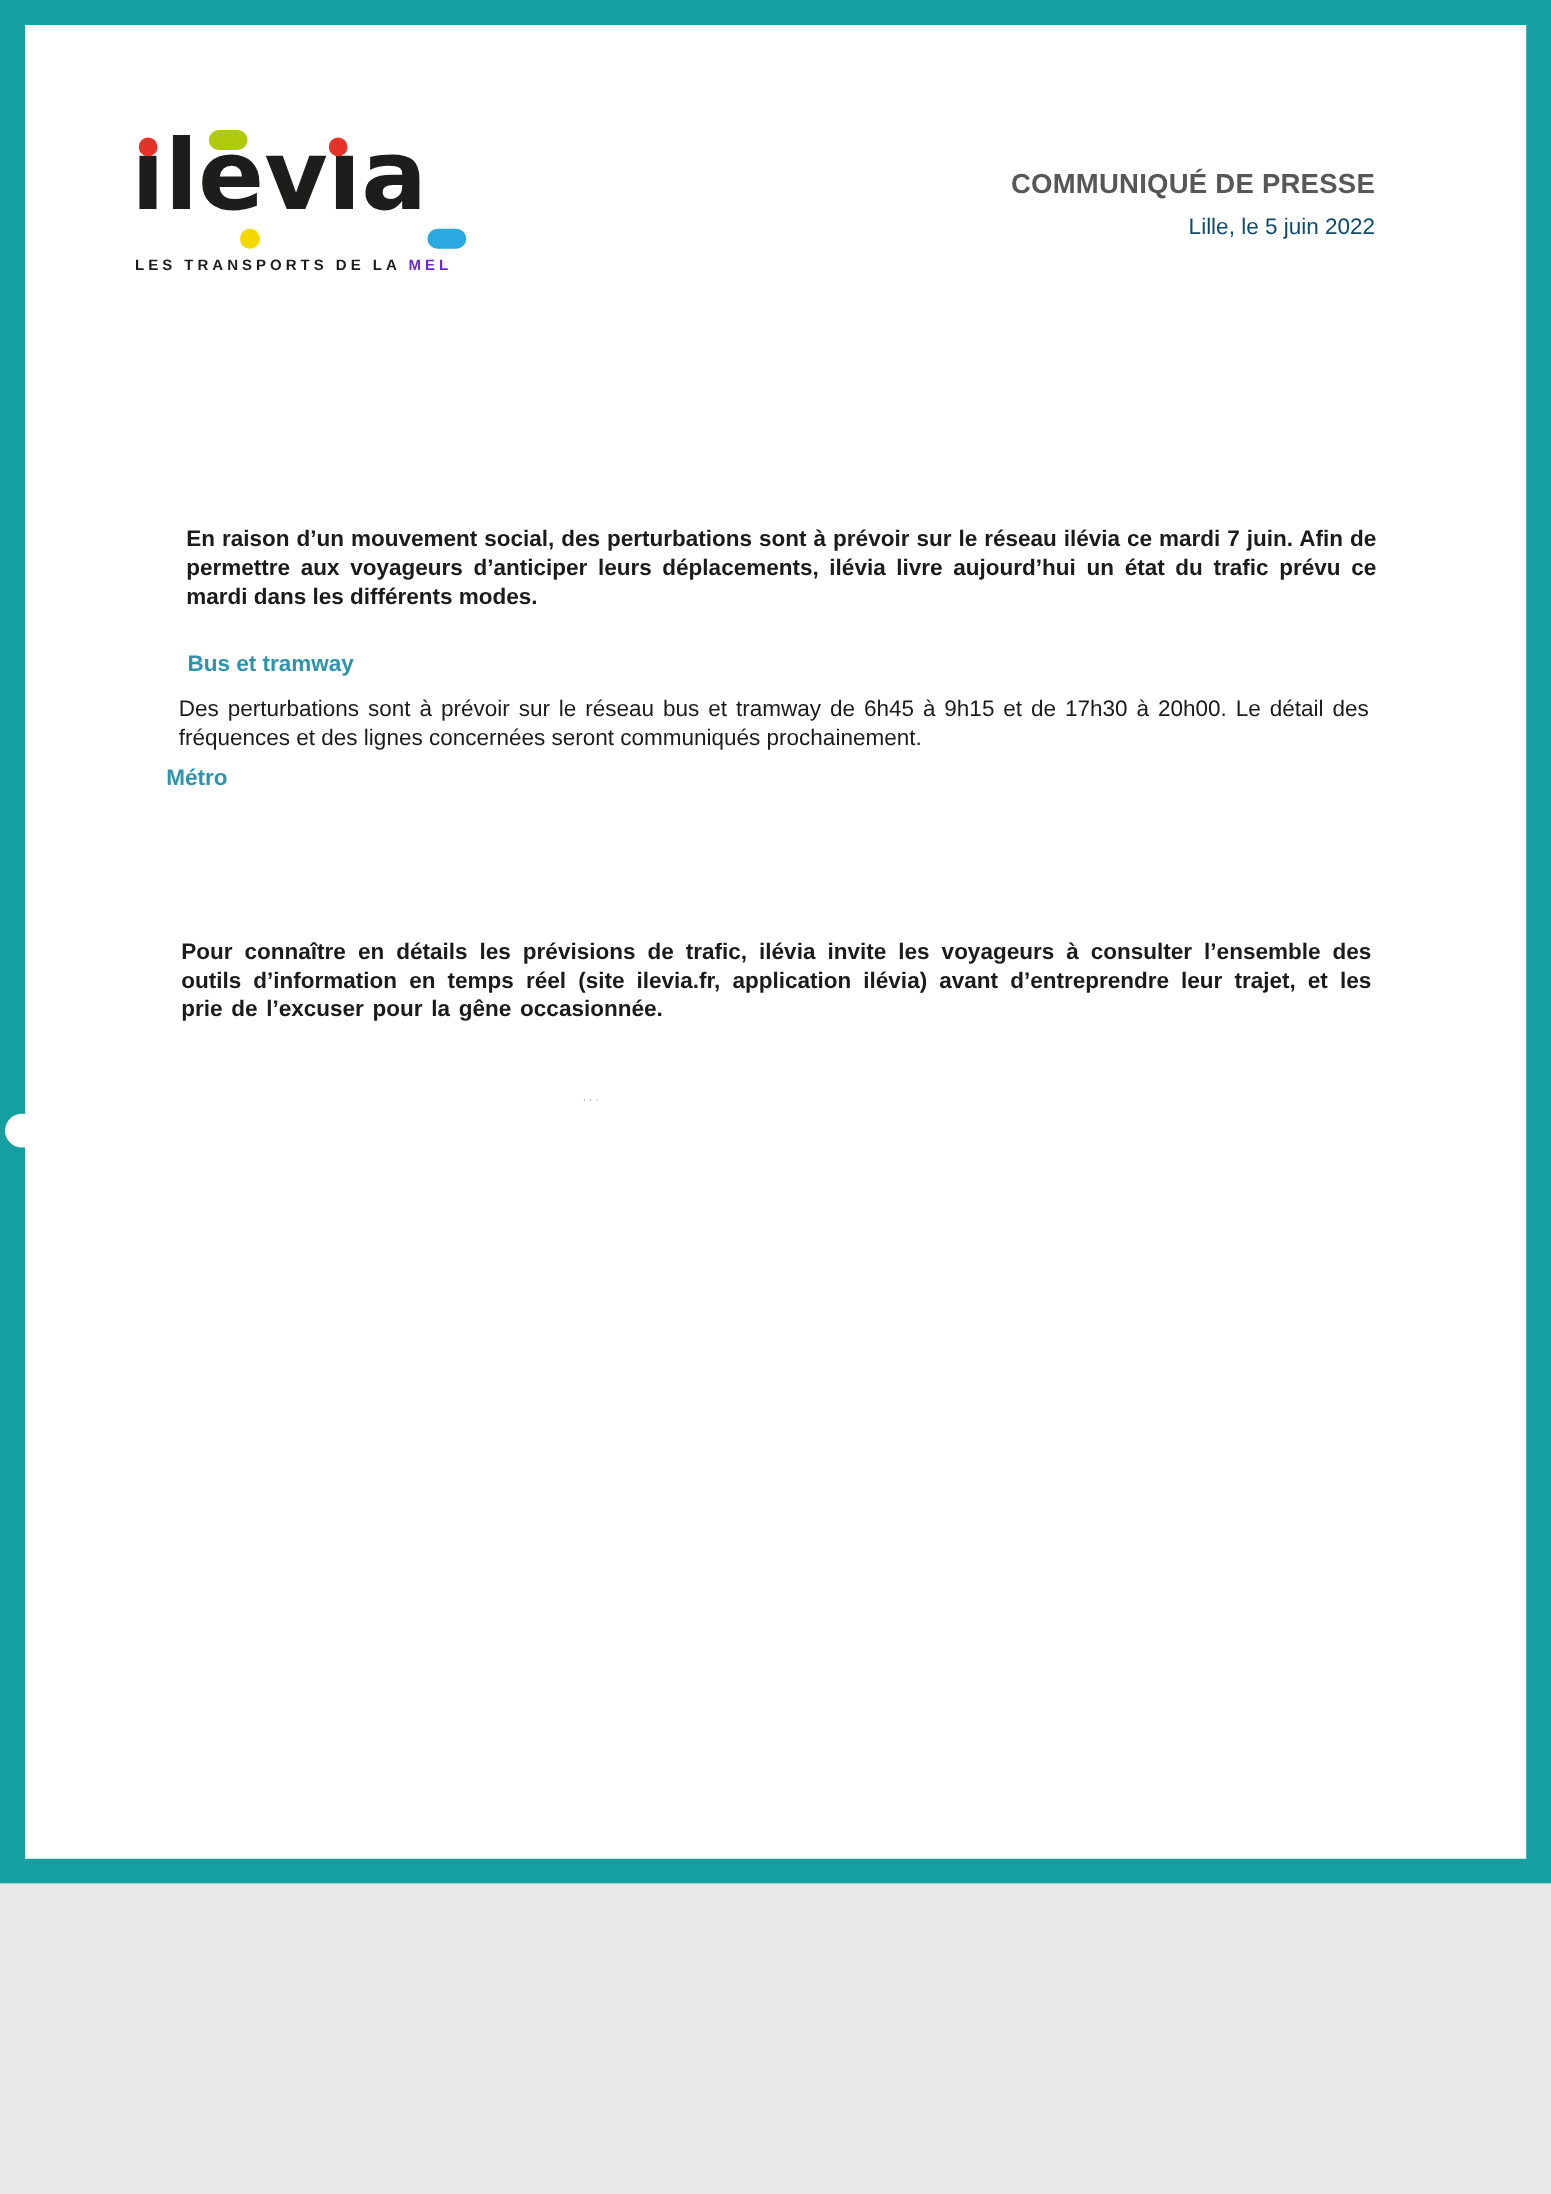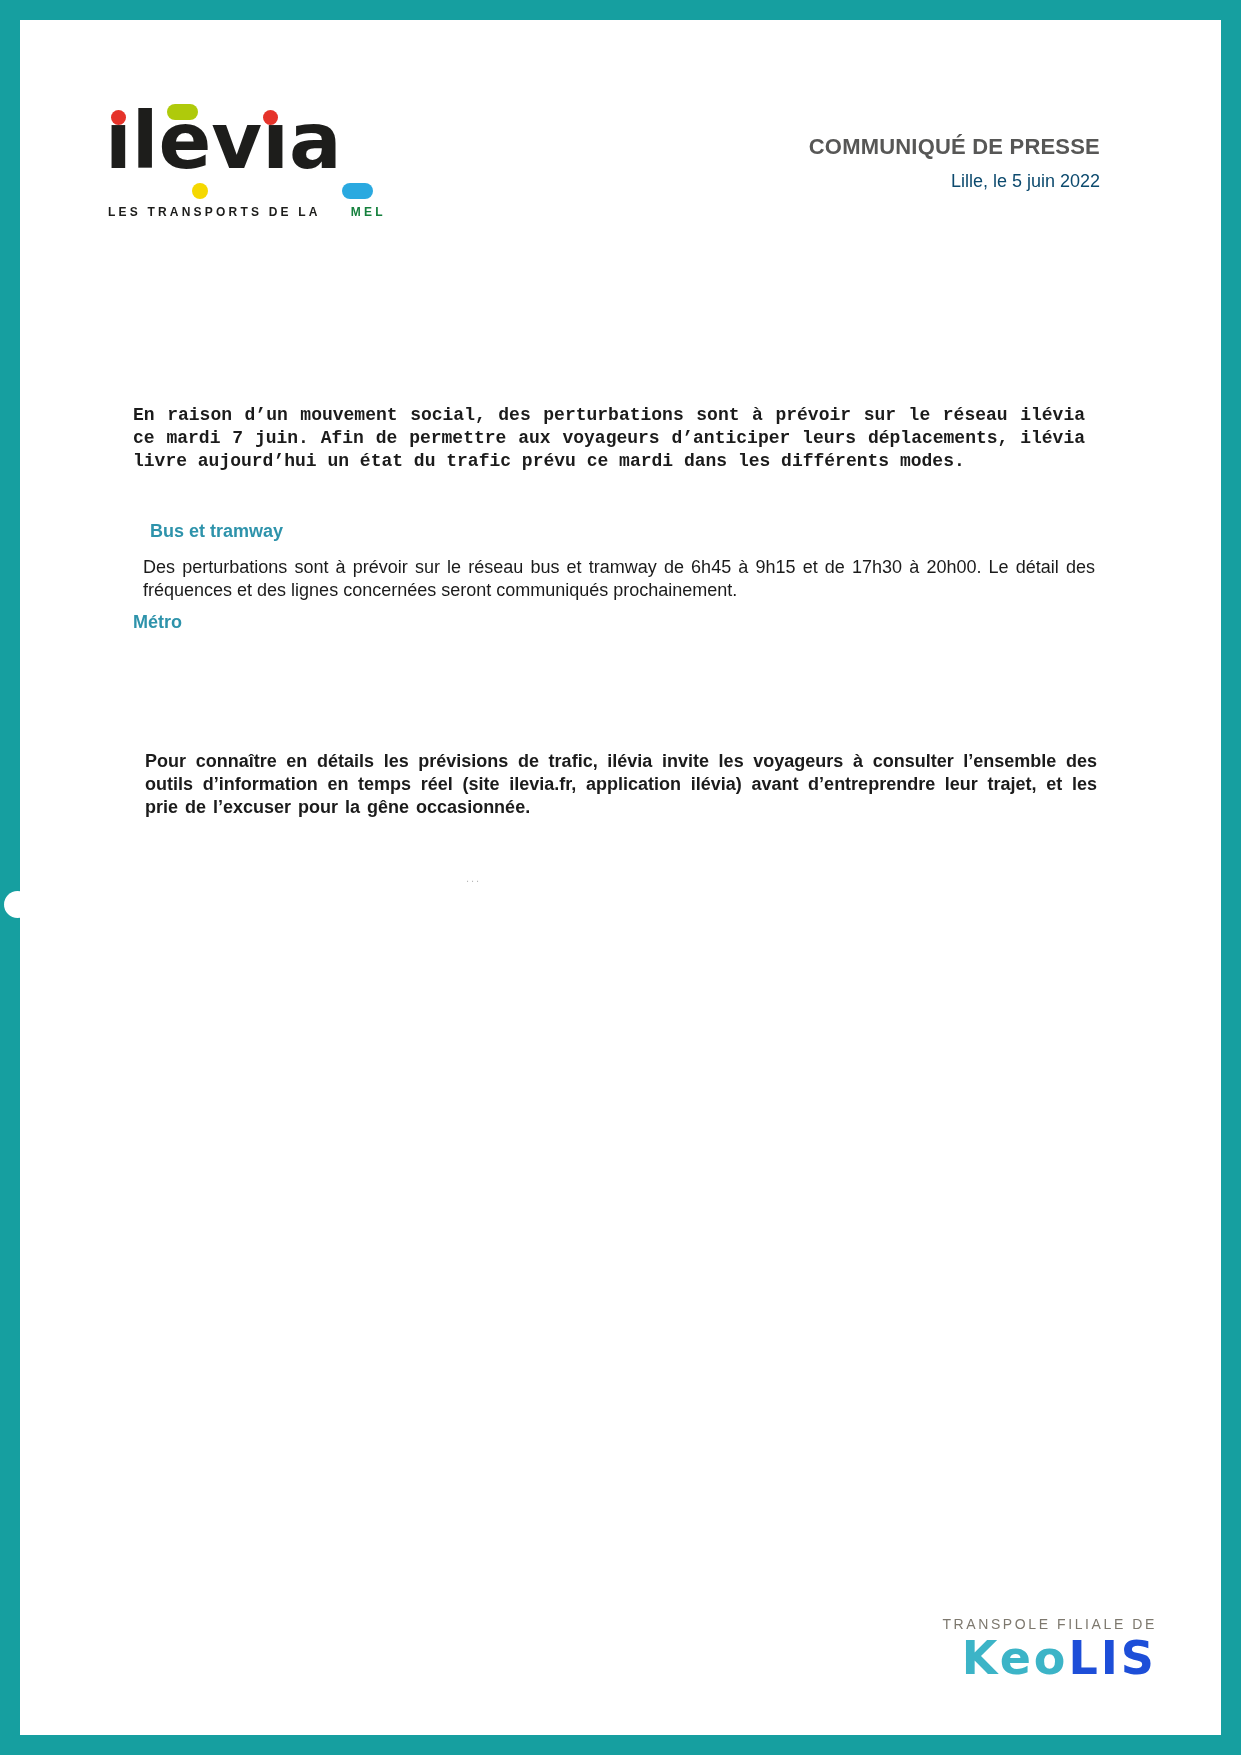--- a/index.html
+++ b/index.html
@@ -1,18 +1,18 @@
 <!DOCTYPE html>
 <html><head>
 <meta charset="utf-8">
 <style>
   html,body{margin:0;padding:0;background:#e8e8e8;}
   .page{
     position:relative;
-    width:1241px;height:1755px;
+    width:1241px;height:1507px;
     background:#ffffff;
     font-family:"Liberation Sans",sans-serif;
     overflow:hidden;
   }
   .frame{
     position:absolute;inset:0;
     border:20px solid #169fa0;
     pointer-events:none;
     z-index:5;
   }
@@ -33,21 +33,21 @@
   .dot-red1{left:6px;top:26px;width:15px;height:15px;background:#e5332a;}
   .dot-green{left:62px;top:20px;width:31px;height:16px;background:#afca0b;}
   .dot-red2{left:158px;top:26px;width:15px;height:15px;background:#e5332a;}
   .dot-yellow{left:87px;top:99px;width:16px;height:16px;background:#f5d800;}
   .dot-blue{left:237px;top:99px;width:31px;height:16px;background:#2aa9e0;}
   .logo-tagline{
     position:absolute;left:3px;top:121px;
     font-size:12px;font-weight:bold;letter-spacing:3.2px;color:#1d1d1b;
     white-space:nowrap;
   }
-  .logo-tagline .mel{color:#15803d;margin-left:24px;}
+  .logo-tagline .mel{color:#6d28d9;}
 
   
   .press-block{
     position:absolute;right:141px;top:134px;
     text-align:right;
   }
   .press-kicker{font-size:22px;font-weight:bold;color:#575756;letter-spacing:.2px;}
   .press-date{font-size:18px;color:#0c4a6e;margin-top:11px;}
 
   
@@ -113,21 +113,21 @@
       <span class="mel">MEL</span>
     </div>
   </div>
 
   <div class="press-block">
     <div class="press-kicker">COMMUNIQUÉ DE PRESSE</div>
     <div class="press-date">Lille, le 5 juin 2022</div>
   </div>
 
 
-  <p class="para justify bold intro" style="margin:0;font-family:Liberation Mono, monospace;">En raison d’un mouvement social, des perturbations sont à prévoir sur le réseau ilévia ce mardi 7 juin. Afin de permettre aux voyageurs d’anticiper leurs déplacements, ilévia livre aujourd’hui un état du trafic prévu ce mardi dans les différents modes.</p>
+  <p class="para justify bold intro" style="margin:16px;">En raison d’un mouvement social, des perturbations sont à prévoir sur le réseau ilévia ce mardi 7 juin. Afin de permettre aux voyageurs d’anticiper leurs déplacements, ilévia livre aujourd’hui un état du trafic prévu ce mardi dans les différents modes.</p>
 
   <h2 class="heading h-bus" style="margin:17px;">Bus et tramway</h2>
   <p class="para justify p-bus" style="margin:10px;">Des perturbations sont à prévoir sur le réseau bus et tramway de 6h45 à 9h15 et de 17h30 à 20h00. Le détail des fréquences et des lignes concernées seront communiqués prochainement.</p>
 
   <h2 class="heading h-metro" style="margin:0;">Métro</h2>
 
   <p class="para justify bold closing" style="margin:12px;">Pour connaître en détails les prévisions de trafic, ilévia invite les voyageurs à consulter l’ensemble des outils d’information en temps réel (site ilevia.fr, application ilévia) avant d’entreprendre leur trajet, et les prie de l’excuser pour la gêne occasionnée.</p>
 
   <span class="artifact">...</span>
 

